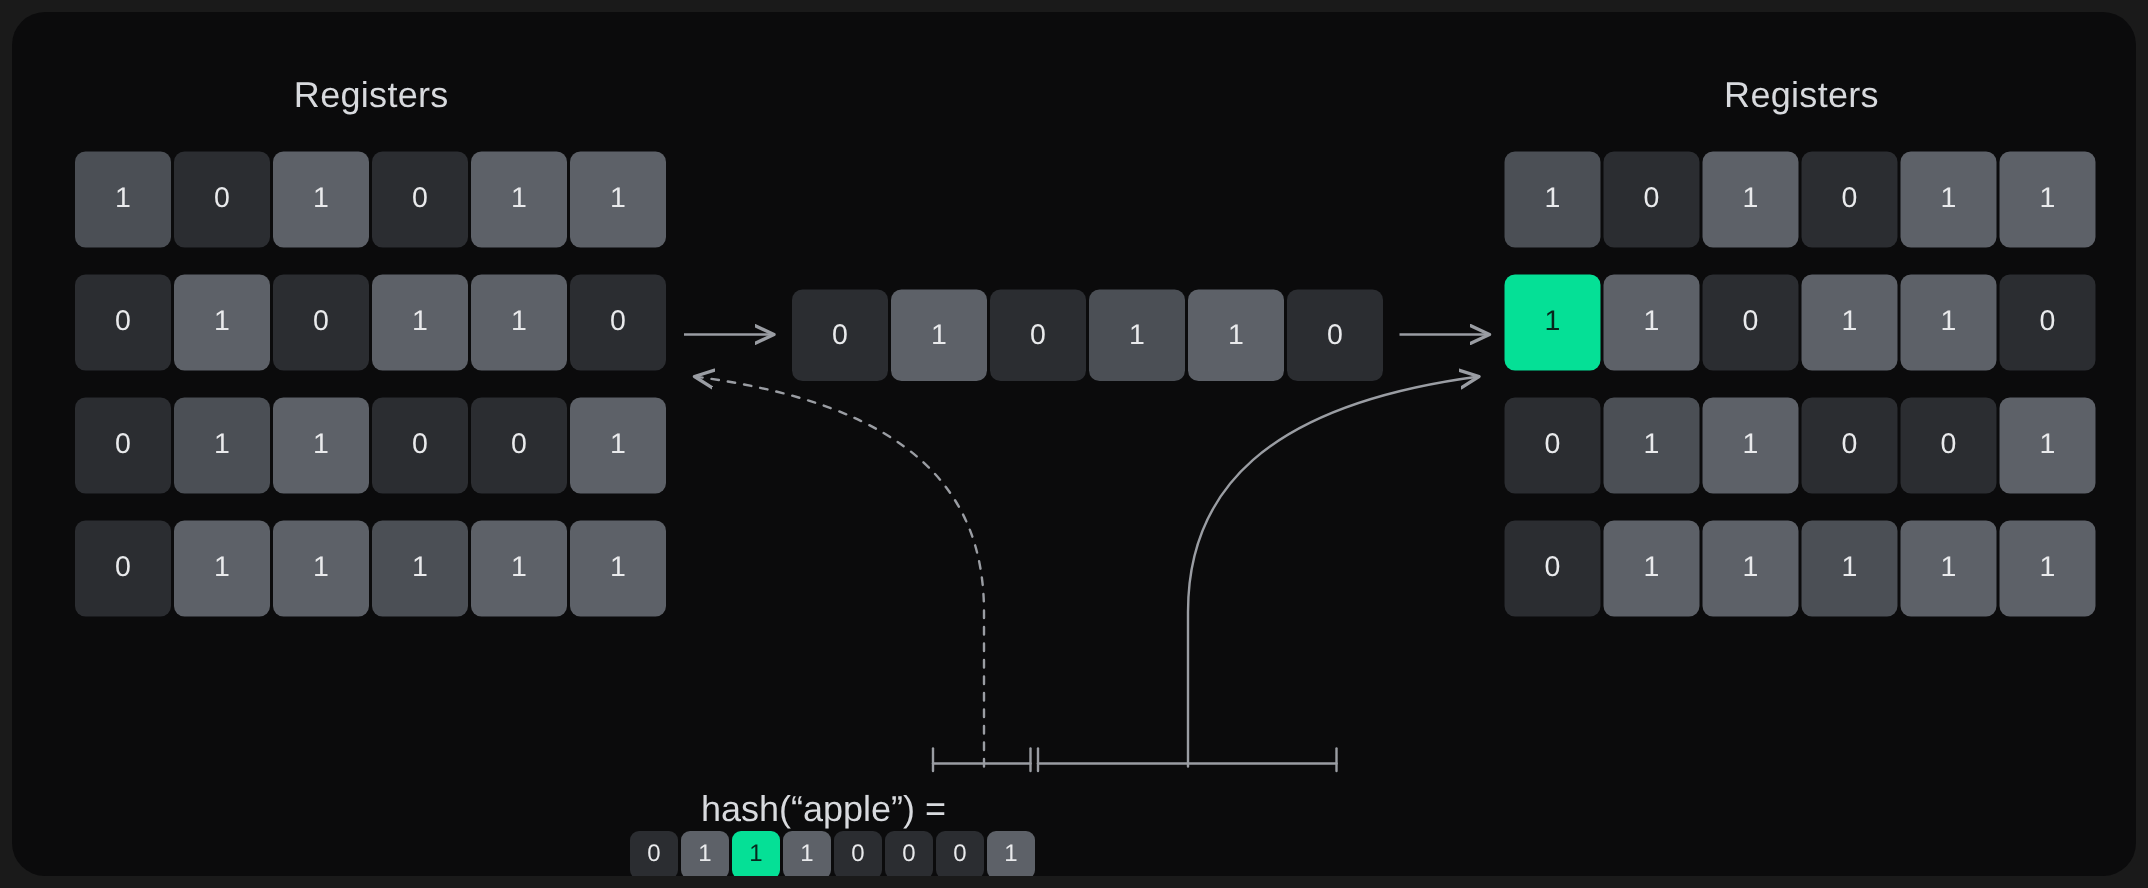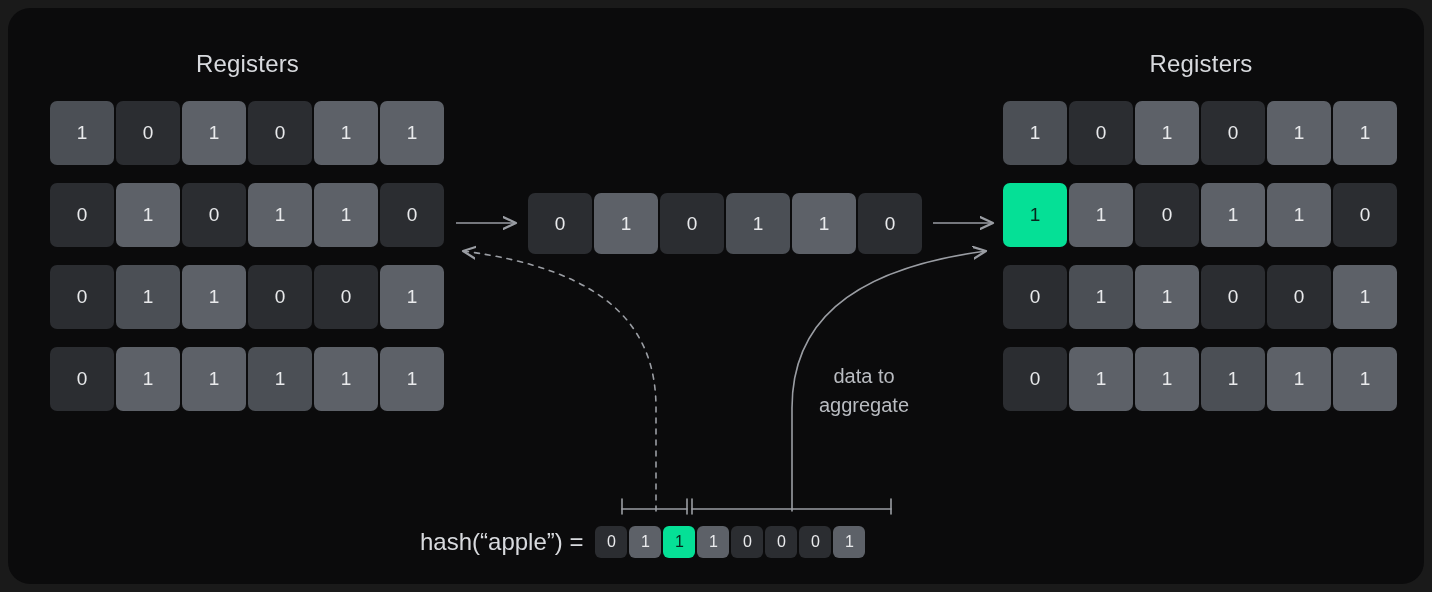--- a/index.html
+++ b/index.html
@@ -89,20 +89,21 @@
     border-radius: 7px;
   }
 
   
   #hash-block {
     position: absolute;
     left: 412px;
     top: 518px;
     display: flex;
     align-items: center;
+    flex-direction: column;
   }
   #hash-label {
     font-size: 24px;
     color: #d8dade;
     white-space: nowrap;
     margin-right: 12px;
   }
   #hash-bits {
     display: flex;
     gap: 2px;
@@ -216,22 +217,20 @@
     <div id="mid-row">
         <div class="cell v0">0</div>
         <div class="cell v1">1</div>
         <div class="cell v0">0</div>
         <div class="cell v1 alt">1</div>
         <div class="cell v1">1</div>
         <div class="cell v0">0</div>
       </div>
 
 
-    <div class="annot" id="annot-data">data to
-aggregate</div>
 
     <div id="hash-block">
       <div id="hash-label">hash(“apple”) =</div>
       <div id="hash-bits">
           <div class="cell v0">0</div>
           <div class="cell v1">1</div>
           <div class="cell hl">1</div>
           <div class="cell v1">1</div>
           <div class="cell v0">0</div>
           <div class="cell v0">0</div>

